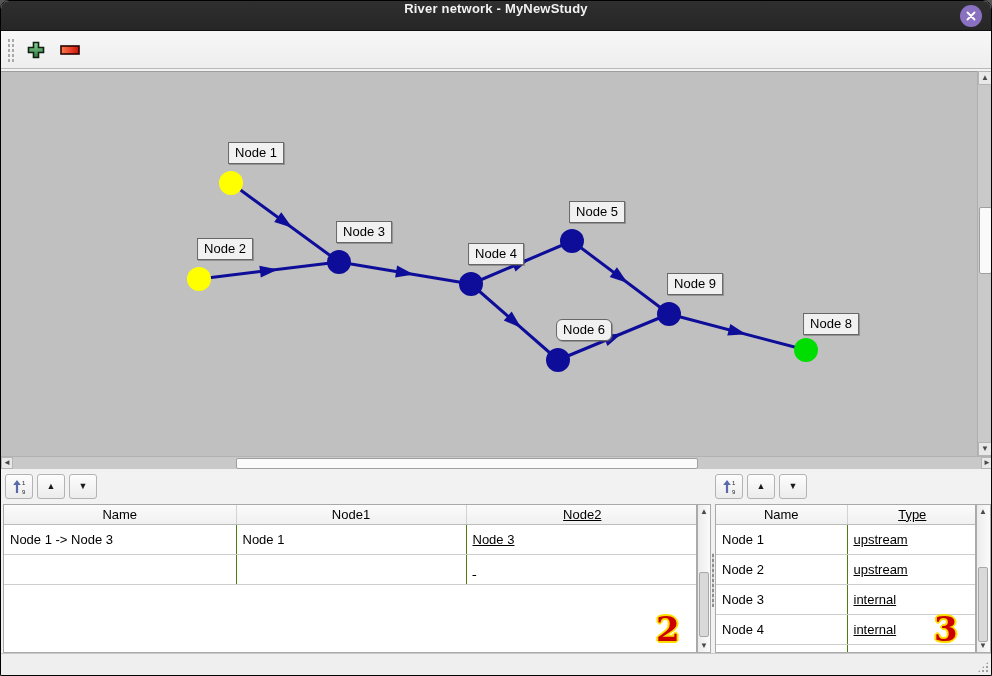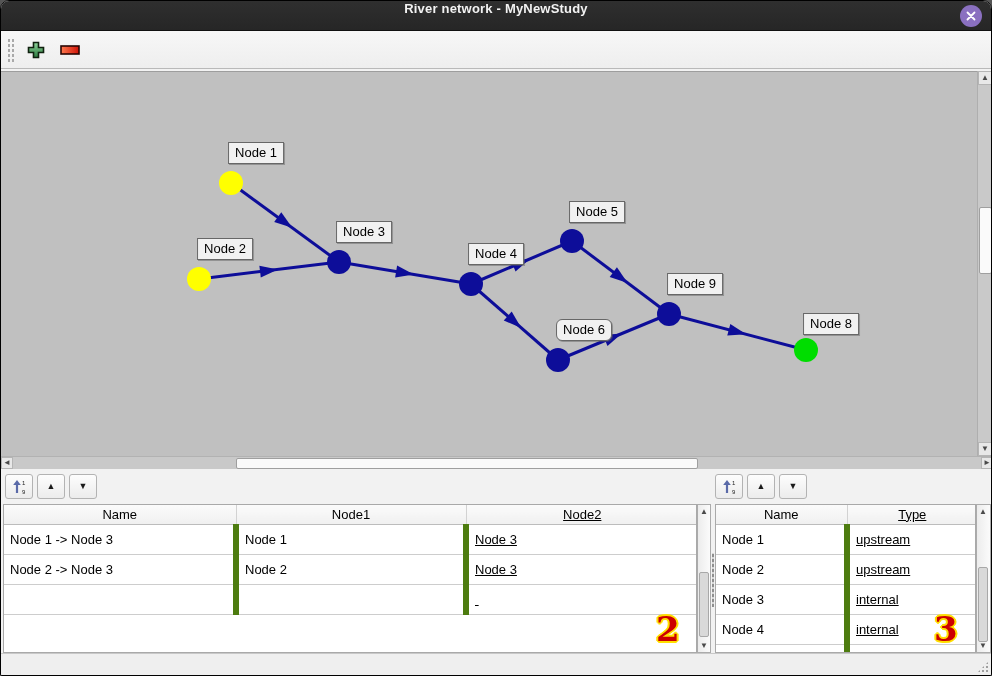--- a/index.html
+++ b/index.html
@@ -92,21 +92,21 @@
   
   .table-wrap {
     position: absolute; top: 503px; height: 149px; background: #fff;
     border: 1px solid #a9a9a9; overflow: hidden;
   }
   table { border-collapse: collapse; table-layout: fixed; width: 100%; font-size: 13px; color: #000; }
   th { height: 19px; font-weight: normal; text-align: center;
        background: linear-gradient(#fbfbfb, #f0f0f0);
        border-right: 1px solid #d2d2d2; border-bottom: 1px solid #bcbcbc; overflow: hidden; }
   td { height: 30px; padding-left: 6px; text-align: left; vertical-align: middle;
-       border-right: 6px solid #4d7c0f; border-bottom: 1px solid #cdcdcd; overflow: hidden; white-space: nowrap; }
+       border-right: 1px solid #4d7c0f; border-bottom: 1px solid #cdcdcd; overflow: hidden; white-space: nowrap; }
   th:last-child, td:last-child { border-right: none; text-decoration: underline; }
 
   .vsb-table { position: absolute; top: 503px; width: 14px; height: 149px;
     background: linear-gradient(90deg,#ececec,#fbfbfb); border: 1px solid #ababab; }
   .vsb-table .thumb { position: absolute; left: 1px; width: 10px;
     background: #d9d9d9; border: 1px solid #a8a8a8; border-radius: 2px; cursor: pointer; }
   .vsb-table .sb-arrow { width: 12px; height: 13px; left: 0; border: none; background: transparent; }
 
   
   .statusbar { position: absolute; left: 0; top: 652px; width: 992px; height: 23px;
@@ -253,25 +253,20 @@
             <th>Node2</th>
           </tr>
         </thead>
       <tbody>
           <tr>
             <td>Node 1 -&gt; Node 3</td>
             <td>Node 1</td>
             <td>Node 3</td>
           </tr>
           <tr>
-            <td>Node 2 -&gt; Node 3</td>
-            <td>Node 2</td>
-            <td>Node 3</td>
-          </tr>
-          <tr>
             <td>&nbsp;</td>
             <td>&nbsp;</td>
             <td>&nbsp;</td>
           </tr>
         </tbody>
     </table>
     <div class="annotation" style="left:652px; top:107px;">2</div>
   </div>
   <div class="vsb-table" style="left:696px; width:14px;">
     <div class="sb-arrow" style="top:0;">▲</div>

